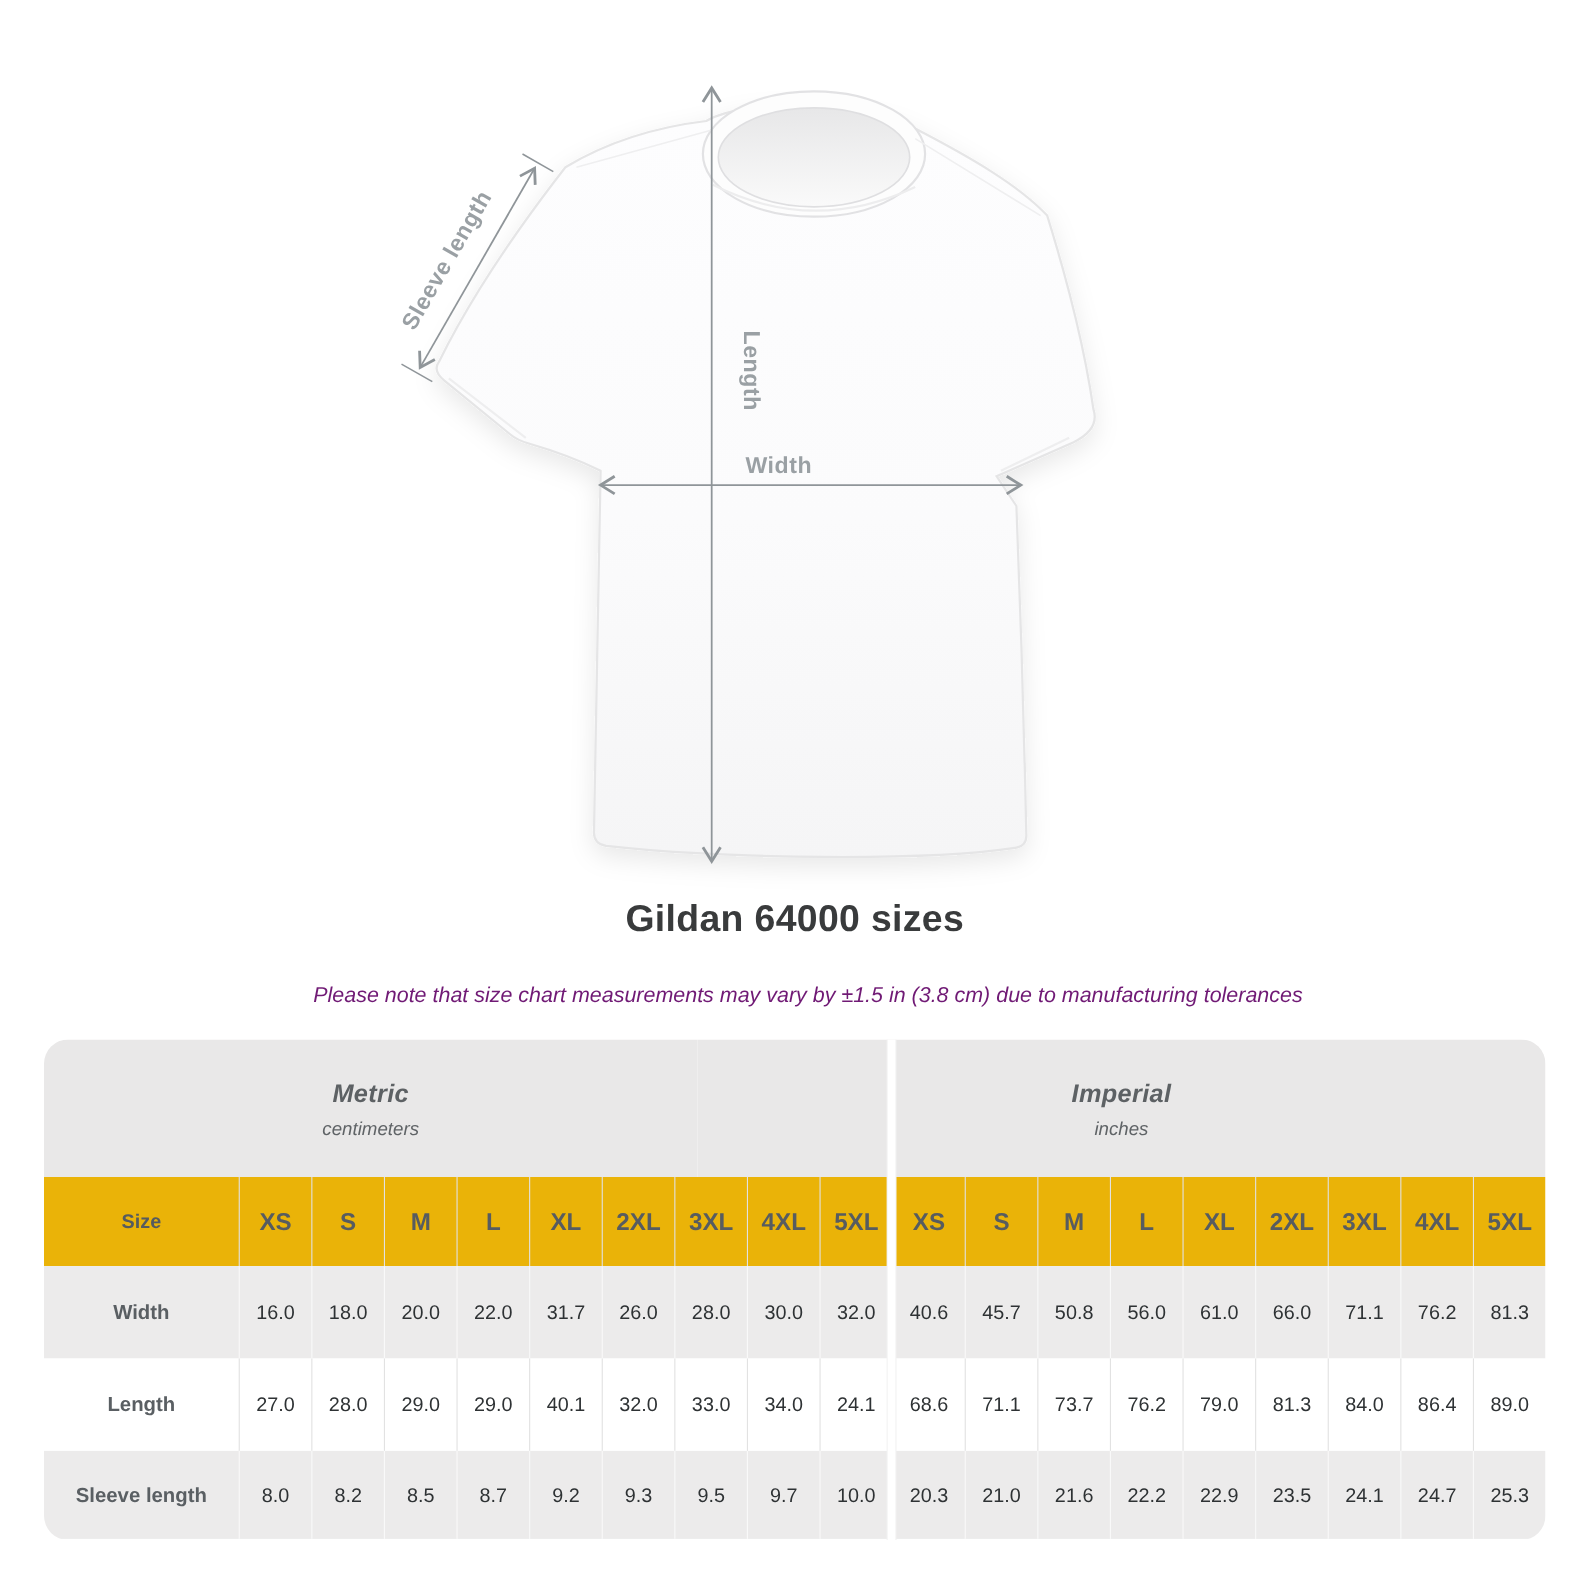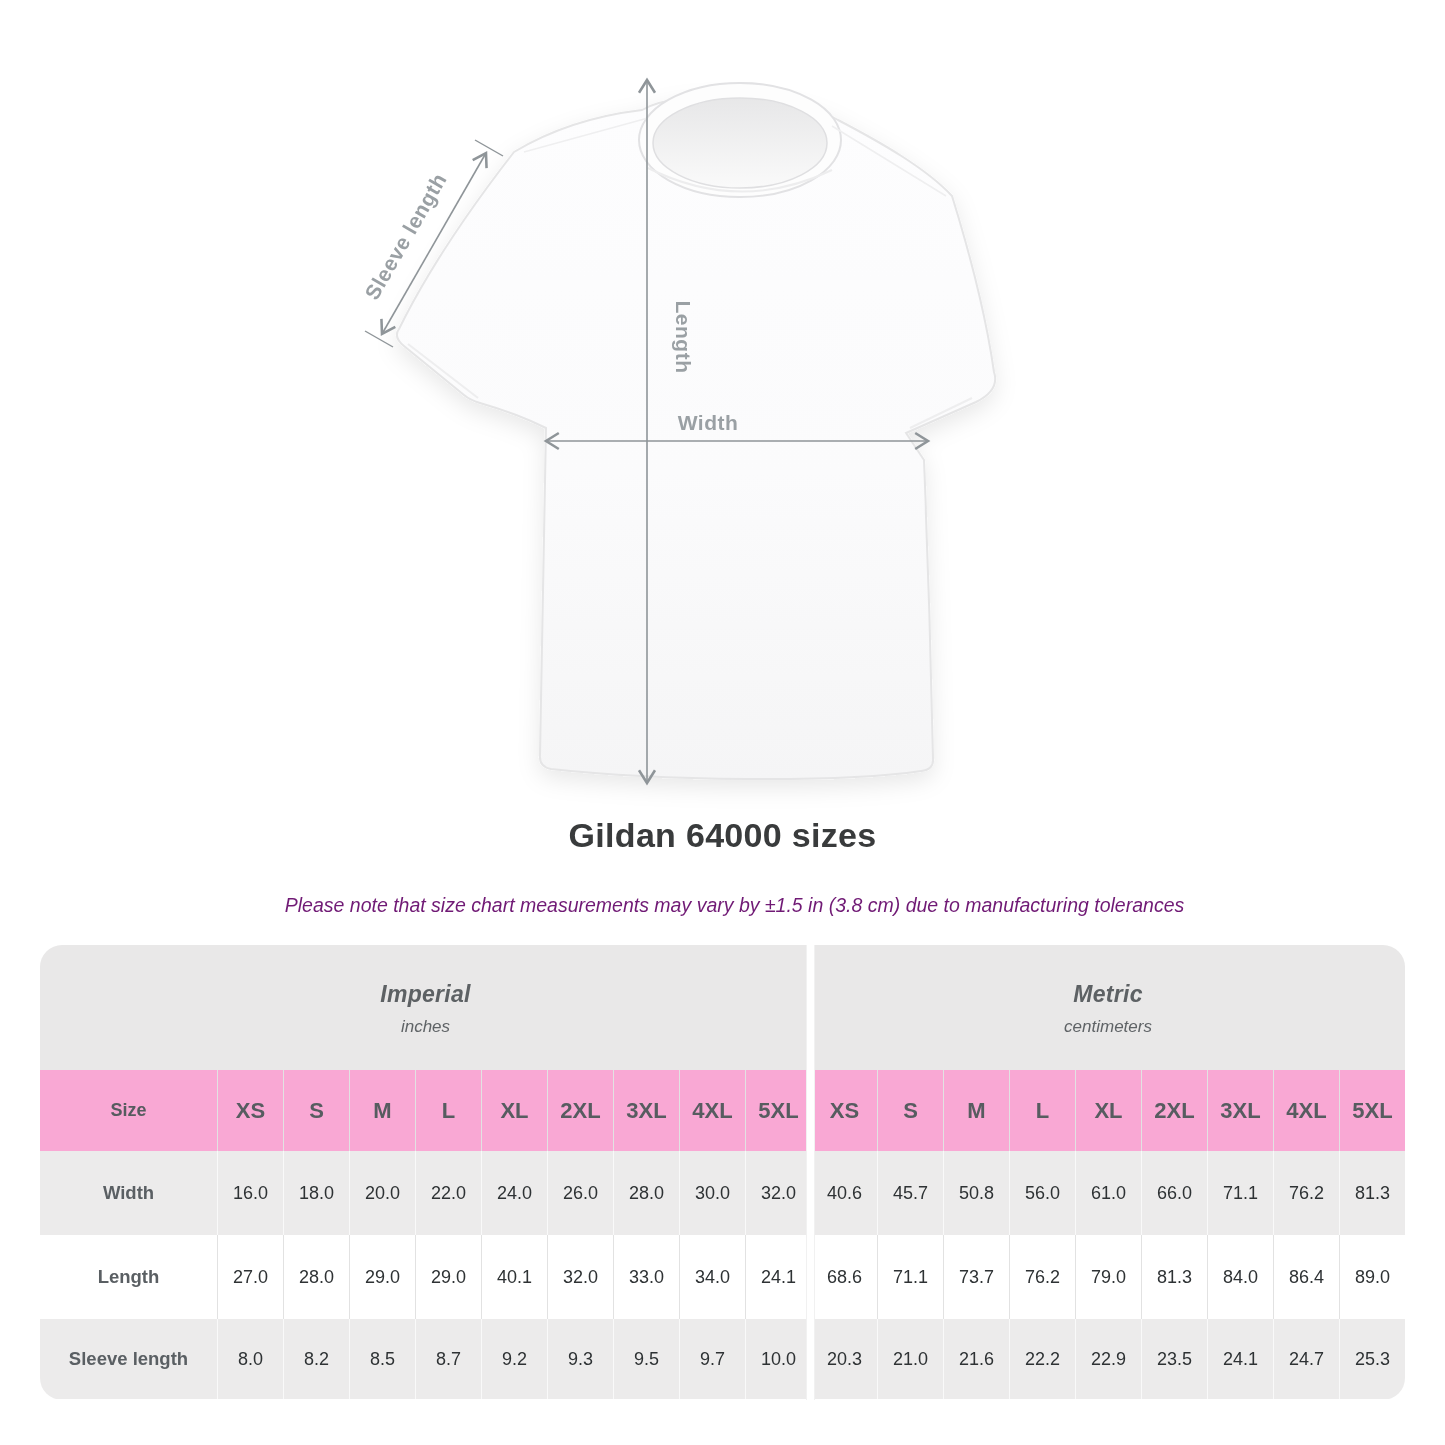--- a/index.html
+++ b/index.html
@@ -28,21 +28,21 @@
   .group-row{display:flex;height:125px;}
   .group-cell{
     display:flex;flex-direction:column;align-items:center;justify-content:center;
     background:#e9e8e8;gap:9px;padding-top:2px;
   }
   .group-cell .g-name{font-size:23px;font-weight:bold;font-style:italic;color:#5d6164;letter-spacing:0.3px;}
   .group-cell .g-unit{font-size:17px;font-style:italic;color:#5f6366;}
   .g-imperial{width:771px;}
   .g-metric{width:594px;}
   .trow{display:flex;width:100%;}
-  .row-sizes{height:81px;background:#f9a8d4;}
+  .row-sizes{height:81px;background:#eab308;}
   .row-data{height:84px;}
   .row-data.last{height:80px;}
   .row-white{background:#ffffff;}
   .row-gray{background:#ECEBEB;}
   .cell{
     width:66px;display:flex;align-items:center;justify-content:center;
     font-size:18px;color:#2e3234;border-left:1px solid #e2e2e2;
   }
   .row-gray .cell{border-left-color:#f9f9f9;}
   .cell.szhead{font-weight:bold;color:#575c60;font-size:22px;}
@@ -123,44 +123,44 @@
     <text class="dim-label" fill="#9aa0a4" text-anchor="middle" transform="translate(676,337) rotate(90)">Length</text>
     <text class="dim-label" fill="#9aa0a4" text-anchor="middle" x="708" y="430">Width</text>
   </svg>
 
   <div class="title">Gildan 64000 sizes</div>
   <div class="subtitle">Please note that size chart measurements may vary by ±1.5 in (3.8 cm) due to manufacturing tolerances</div>
 
   <div class="size-table">
 
     <div class="group-row">
+      <div class="group-cell g-metric">
+        <div class="g-name">Metric</div>
+        <div class="g-unit">centimeters</div>
+      </div>
       <div class="group-cell g-imperial">
         <div class="g-name">Imperial</div>
         <div class="g-unit">inches</div>
-      </div>
-      <div class="group-cell g-metric">
-        <div class="g-name">Metric</div>
-        <div class="g-unit">centimeters</div>
       </div>
     </div>
 
     <div class="trow row-sizes">
       <div class="label-cell">Size</div>
 
       <span style="display:contents"><div class="cell szhead">XS</div><div class="cell szhead">S</div><div class="cell szhead">M</div><div class="cell szhead">L</div><div class="cell szhead">XL</div><div class="cell szhead">2XL</div><div class="cell szhead">3XL</div><div class="cell szhead">4XL</div><div class="cell szhead">5XL</div><div class="cell szhead">XS</div><div class="cell szhead">S</div><div class="cell szhead">M</div><div class="cell szhead">L</div><div class="cell szhead">XL</div><div class="cell szhead">2XL</div><div class="cell szhead">3XL</div><div class="cell szhead">4XL</div><div class="cell szhead">5XL</div></span>
     </div>
 
     
     <span style="display:contents"><div class="trow row-data row-gray">
           <div class="label-cell">Width</div>
           <div class="cell">16.0</div>
           <div class="cell">18.0</div>
           <div class="cell">20.0</div>
           <div class="cell">22.0</div>
-          <div class="cell">24.0</div>
+          <div class="cell">31.7</div>
           <div class="cell">26.0</div>
           <div class="cell">28.0</div>
           <div class="cell">30.0</div>
           <div class="cell">32.0</div>
           <div class="cell">40.6</div>
           <div class="cell">45.7</div>
           <div class="cell">50.8</div>
           <div class="cell">56.0</div>
           <div class="cell">61.0</div>
           <div class="cell">66.0</div>

